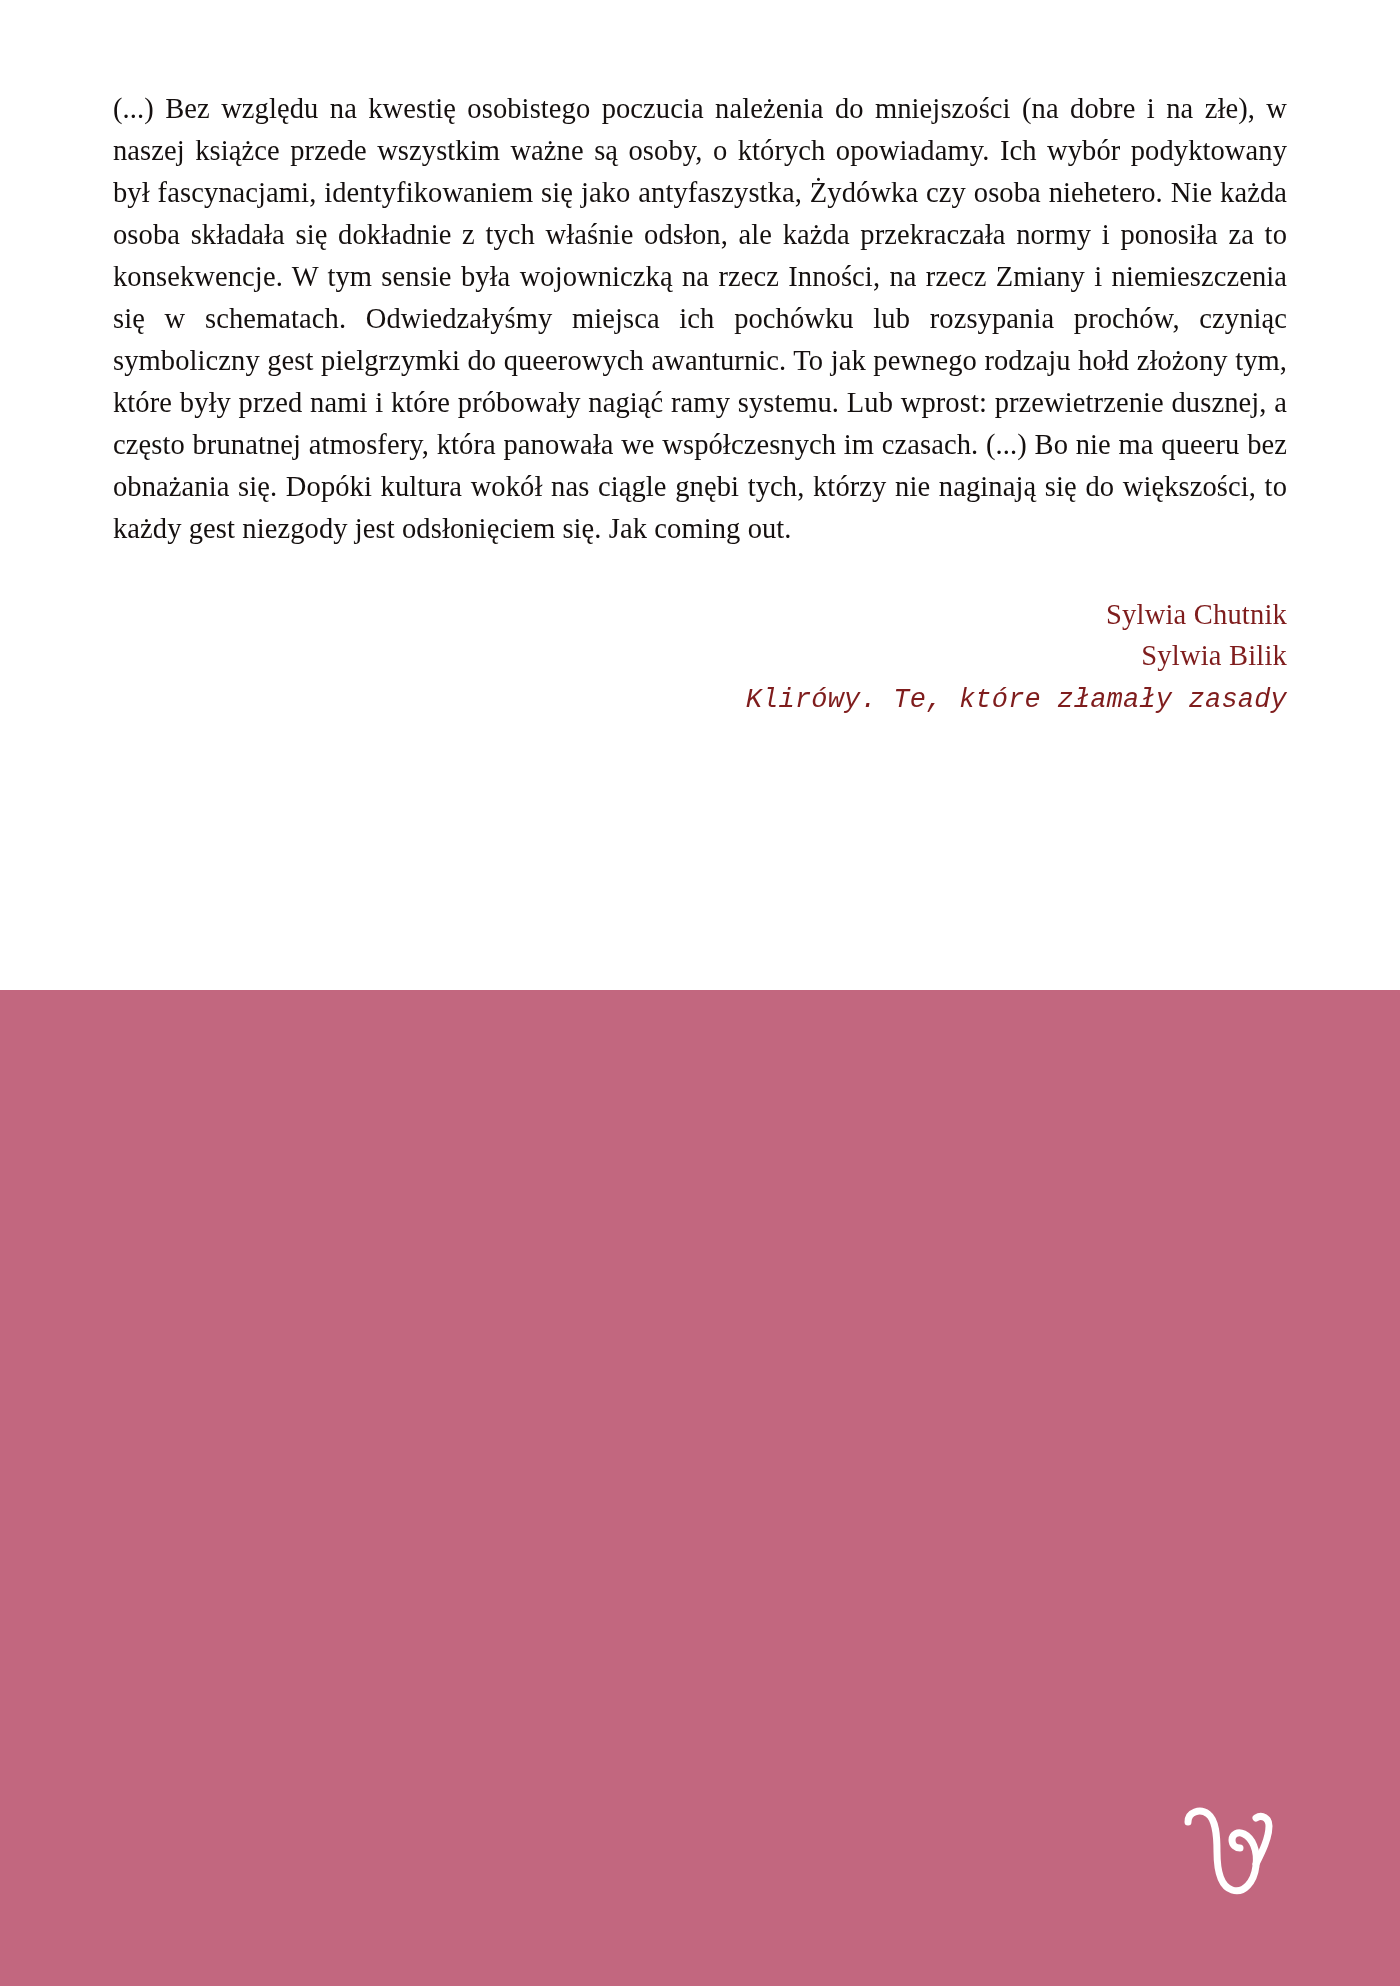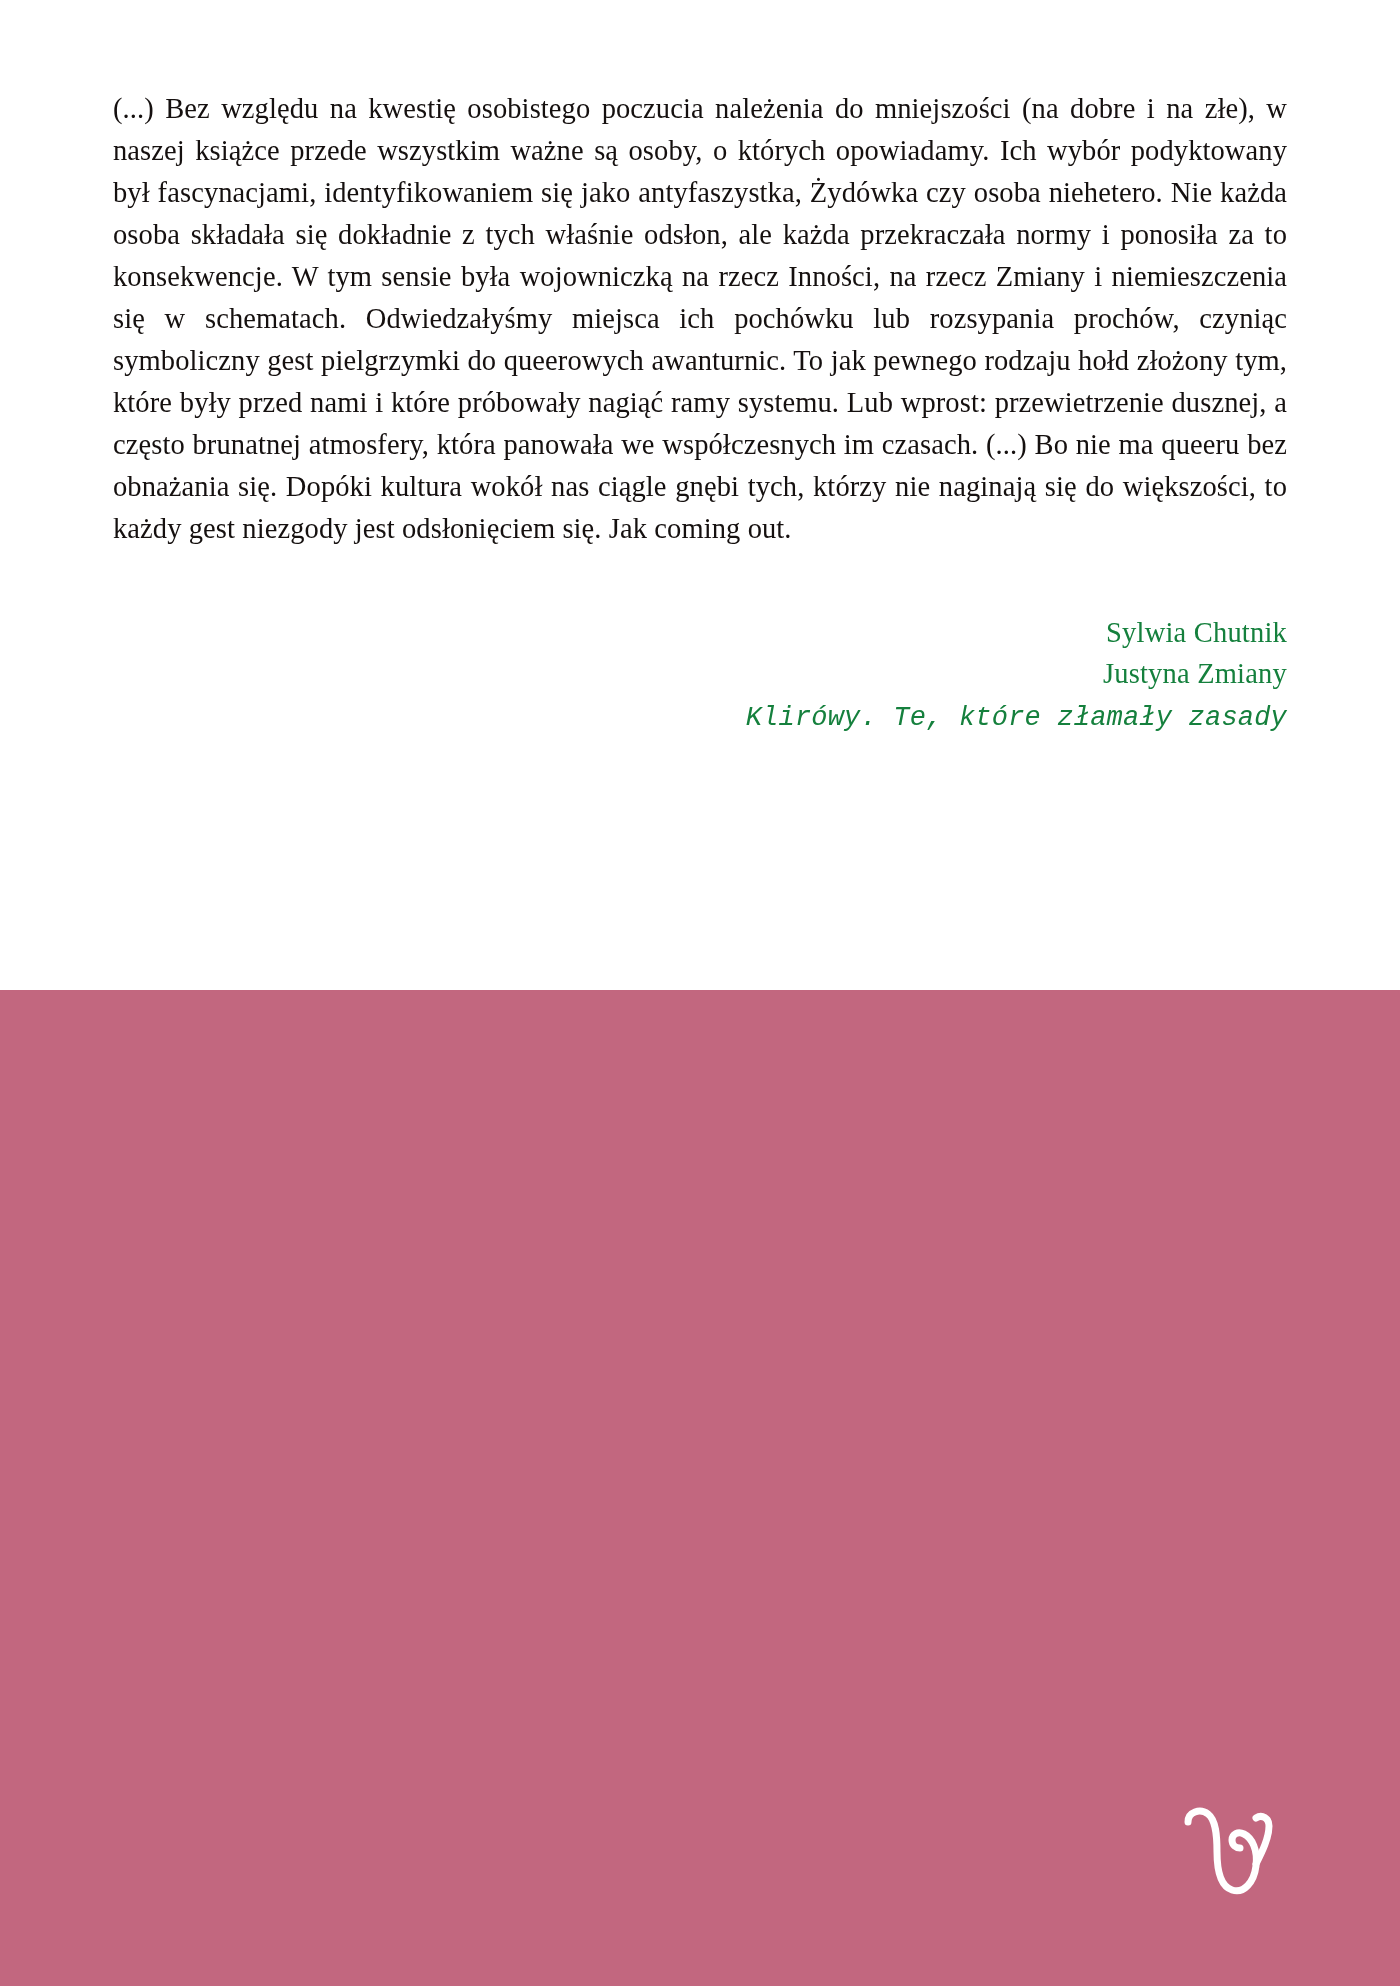--- a/index.html
+++ b/index.html
@@ -36,23 +36,23 @@
     line-height: 1.475;
     color: #15100f;
     text-align: justify;
     text-justify: inter-word;
     letter-spacing: 0.1px;
     hyphens: manual;
     margin: 0;
   }
 
   .attribution {
-    margin-top: 62px;
+    margin-top: 44px;
     text-align: right;
-    color: #15803d;
+    color: #7f1d1d;
   }
   .attribution .name {
     font-family: "Liberation Serif", serif;
     font-size: 28.5px;
     line-height: 1.44;
     letter-spacing: 0.2px;
   }
   .attribution .work {
     font-family: Liberation Mono, monospace;
     font-style: italic;
@@ -87,21 +87,21 @@
 </head>
 <body>
 
 <div class="page">
 
   <div class="top-white">
     <p class="quote">(...) Bez względu na kwestię osobistego poczucia należenia do mniejszości (na dobre i na złe), w naszej książce przede wszystkim ważne są osoby, o których opowiadamy. Ich wybór podyktowany był fascynacjami, identyfikowaniem się jako antyfaszystka, Żydówka czy osoba niehetero. Nie każda osoba składała się dokładnie z tych właśnie odsłon, ale każda przekraczała normy i ponosiła za to konsekwencje. W tym sensie była wojowniczką na rzecz Inności, na rzecz Zmiany i niemieszczenia się w schematach. Odwiedzałyśmy miejsca ich pochówku lub rozsypania prochów, czyniąc symboliczny gest pielgrzymki do queerowych awanturnic. To jak pewnego rodzaju hołd złożony tym, które były przed nami i które próbowały nagiąć ramy systemu. Lub wprost: przewietrzenie dusznej, a często brunatnej atmosfery, która panowała we współczesnych im czasach. (...) Bo nie ma queeru bez obnażania się. Dopóki kultura wokół nas ciągle gnębi tych, którzy nie naginają się do większości, to każdy gest niezgody jest odsłonięciem się. Jak coming out.</p>
 
     <div class="attribution">
       <div class="name">Sylwia Chutnik</div>
-      <div class="name">Justyna Zmiany</div>
+      <div class="name">Sylwia Bilik</div>
       <div class="work">Klirówy. Te, które złamały zasady</div>
     </div>
   </div>
 
   <div class="bottom-band">
     <div class="publisher-mark">
       <svg viewBox="0 0 110 120" xmlns="http://www.w3.org/2000/svg" aria-hidden="true">
         <path d="M18 28 C18 18, 30 14, 38 20 C46 26, 47 42, 47 58 C47 74, 50 92, 62 96 C74 100, 84 88, 86 72 C88 56, 82 44, 74 40 C68 37, 62 40, 62 46 C62 51, 66 54, 70 54" fill="none" stroke="#ffffff" stroke-width="7" stroke-linecap="round" stroke-linejoin="round"></path>
         <path d="M86 24 C92 20, 99 24, 99 32 C99 44, 92 58, 86 70" fill="none" stroke="#ffffff" stroke-width="7" stroke-linecap="round"></path>
       </svg>

